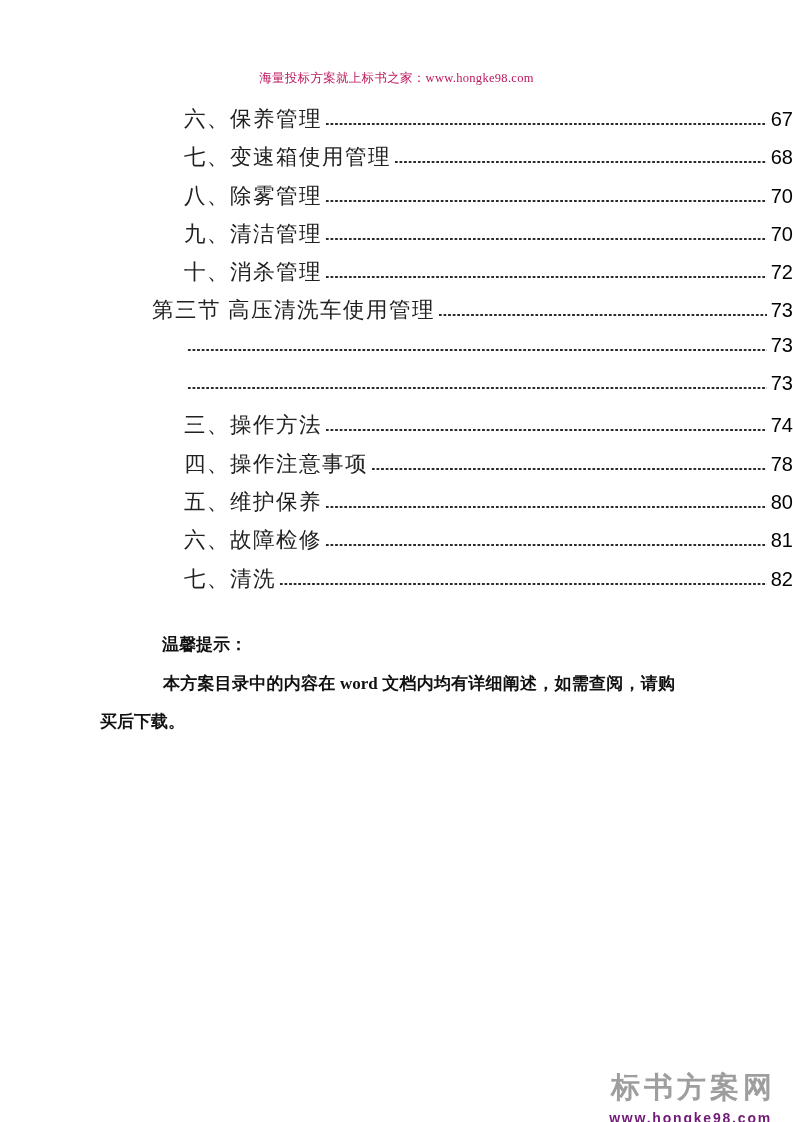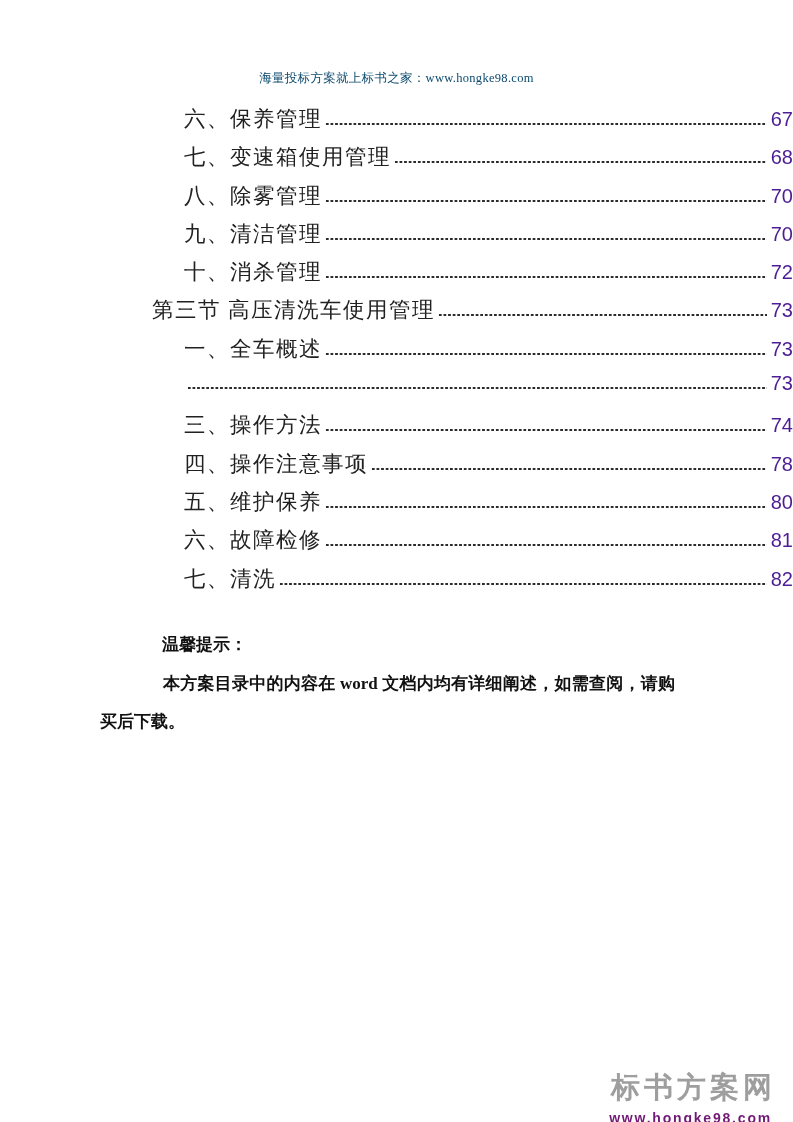--- a/index.html
+++ b/index.html
@@ -51,21 +51,21 @@
     margin: 0 4px 0 3px;
     background-image: radial-gradient(circle, #2b2b2b 1.25px, transparent 1.45px);
     background-size: 4.6px 4px;
     background-repeat: repeat-x;
     background-position: left bottom;
   }
   .toc-page {
     white-space: nowrap;
     font-family: "Liberation Sans", "DejaVu Sans", sans-serif;
     font-size: 20px;
-    color: #4c1d95;
+    color: #000000;
   }
 
   
   .note {
     position: absolute;
     top: 626px;
     left: 100px;
     width: 575px;
     color: #111111;
     font-weight: 600;
@@ -97,21 +97,21 @@
     font-weight: bold;
     letter-spacing: 1.8px;
     margin-top: 2px;
   }
 </style>
 </head>
 <body>
 
 <div class="page">
 
-  <div class="header" style="color: #0c4a6e;">海量投标方案就上标书之家：www.hongke98.com</div>
+  <div class="header" style="color: #be185d;">海量投标方案就上标书之家：www.hongke98.com</div>
 
   <div class="toc">
 
       <div class="toc-row level-3">
         <span class="toc-label">六、保养管理</span>
         <span class="toc-leader"></span>
         <span class="toc-page">67</span>
       </div>
 
       <div class="toc-row level-3">
@@ -138,21 +138,20 @@
         <span class="toc-page">72</span>
       </div>
 
       <div class="toc-row level-2">
         <span class="toc-label">第三节 高压清洗车使用管理</span>
         <span class="toc-leader"></span>
         <span class="toc-page">73</span>
       </div>
 
       <div class="toc-row level-3">
-        <span class="toc-label">一、全车概述</span>
         <span class="toc-leader"></span>
         <span class="toc-page">73</span>
       </div>
 
       <div class="toc-row level-3">
         <span class="toc-leader"></span>
         <span class="toc-page">73</span>
       </div>
 
       <div class="toc-row level-3">

